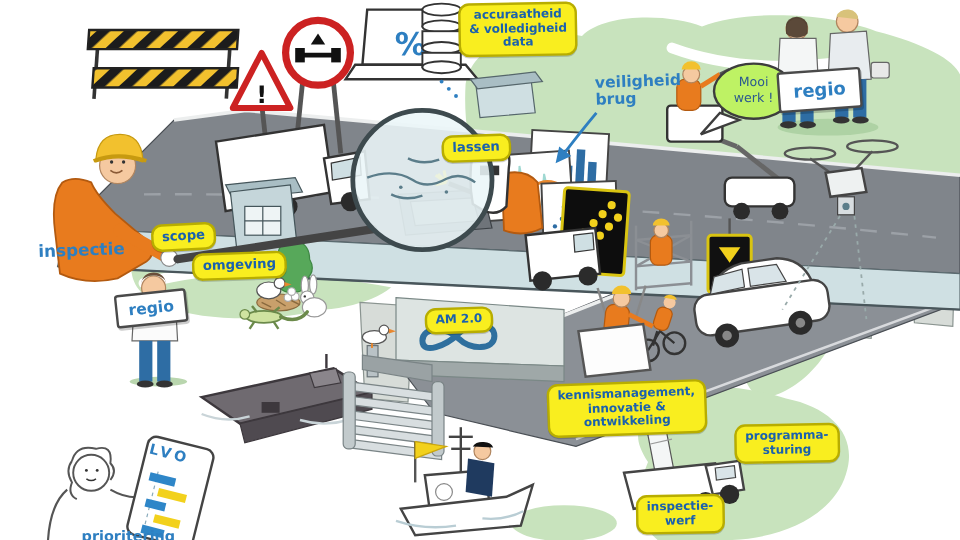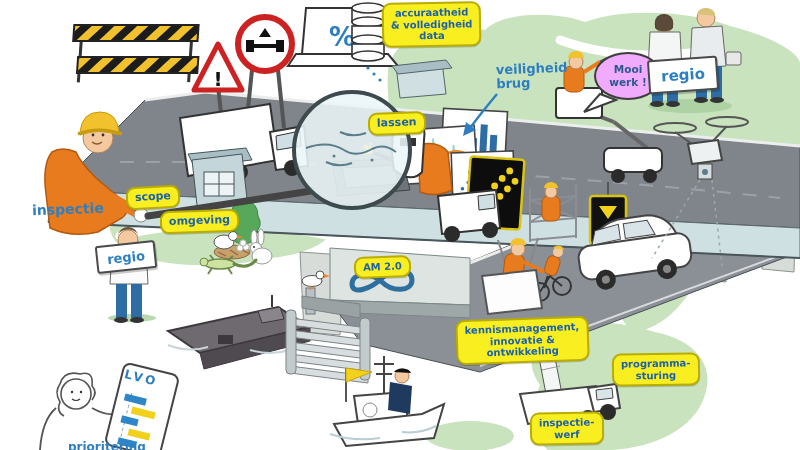--- a/index.html
+++ b/index.html
@@ -7,22 +7,22 @@
          font-family:"DejaVu Sans",sans-serif;}
   .stage svg{position:absolute;left:0;top:0;}
   .ylabel{position:absolute;background:#f9ee1f;border:2px solid #b8ad00;border-radius:9px;
           color:#1a61ae;font-weight:bold;font-size:10px;line-height:1.15;padding:3px 7px;
           white-space:pre-line;text-align:center;box-shadow:0 1px 0 rgba(0,0,0,.18);}
   .bluetext{position:absolute;color:#2e7fc1;font-weight:bold;font-size:13px;line-height:1.1;
           white-space:pre-line;}
   .sign{position:absolute;background:#fff;border:2px solid #4a4a4a;border-radius:3px;
         color:#2e7fc1;font-weight:bold;display:flex;align-items:center;justify-content:center;
         box-shadow:1px 2px 0 rgba(0,0,0,.2);}
-  .bubble{position:absolute;background:#f0abfc;border:2px solid #3d3d3d;border-radius:50%;
-        color:#2c5a8f;font-weight:bold;font-size:10.5px;line-height:1.2;display:flex;
+  .bubble{position:absolute;background:#bef264;border:2px solid #3d3d3d;border-radius:50%;
+        color:#2c5a8f;font-weight:normal;font-size:10.5px;line-height:1.2;display:flex;
         align-items:center;justify-content:center;text-align:center;white-space:pre-line;}
 </style>
 </head>
 <body>
 
 <div class="stage">
 <svg width="800" height="450" viewBox="0 0 800 450">
   <defs>
     <pattern id="hz" width="16" height="16" patternTransform="rotate(45)" patternUnits="userSpaceOnUse">
       <rect width="16" height="16" fill="#f2c12e"></rect>

